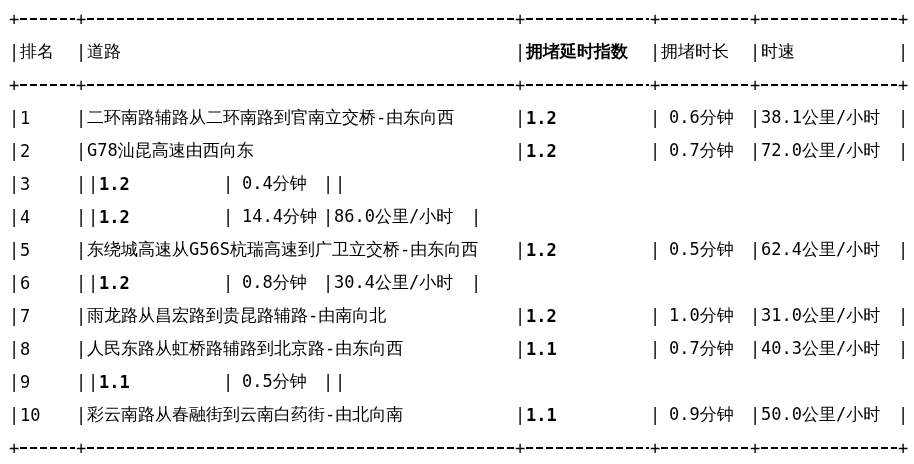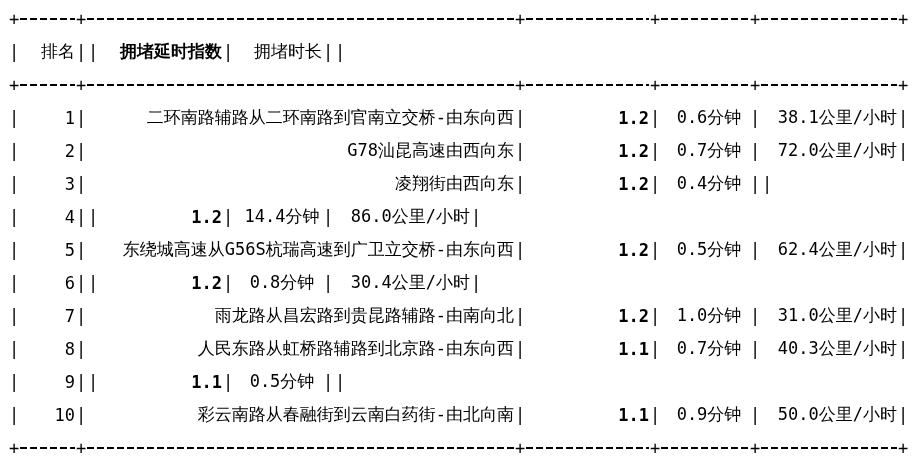--- a/index.html
+++ b/index.html
@@ -20,30 +20,30 @@
     align-items: center;
   }
   .wb {
     flex: none;
     width: 12px;
     text-align: center;
     white-space: pre;
   }
   .cell {
     flex: none;
-    text-align: right;
+    text-align: left;
     white-space: nowrap;
     box-sizing: border-box;
   }
   .w0 { width: 55px; }
   .w1 { width: 427px; }
   .w2 { width: 123px; font-weight: bold; }
   .w3 { width: 88px; }
   .w4 { width: 136px; }
-  .cell.left { text-align: center; padding-left: 8px; }
+  .cell.left { text-align: left; padding-left: 8px; }
   .dash {
     flex: none;
     height: 2px;
     background: repeating-linear-gradient(to right, #000 0, #000 7px, transparent 7px, transparent 10px);
   }
 </style>
 </head>
 <body>
 
 <div class="ascii-table">
@@ -59,25 +59,27 @@
     <span class="dash w3"></span>
     <span class="wb plus">+</span>
     <span class="dash w4"></span>
     <span class="wb plus">+</span>
   </div>
 
   <div class="row">
     <span class="wb bar">|</span>
     <span class="cell w0">排名</span>
     <span class="wb bar">|</span>
+    <span class="cell w1">道路</span>
     <span class="wb bar">|</span>
     <span class="cell w2">拥堵延时指数</span>
     <span class="wb bar">|</span>
     <span class="cell w3">拥堵时长</span>
     <span class="wb bar">|</span>
+    <span class="cell w4">时速</span>
     <span class="wb bar">|</span>
   </div>
 
   <div class="hline">
     <span class="wb plus">+</span>
     <span class="dash w0"></span>
     <span class="wb plus">+</span>
     <span class="dash w1"></span>
     <span class="wb plus">+</span>
     <span class="dash w2"></span>
@@ -114,21 +116,20 @@
     <span class="cell w3 left">0.7分钟</span>
     <span class="wb bar">|</span>
     <span class="cell w4">72.0公里/小时</span>
     <span class="wb bar">|</span>
   </div>
 
   <div class="row">
     <span class="wb bar">|</span>
     <span class="cell w0">3</span>
     <span class="wb bar">|</span>
-    <span class="cell w1">凌翔街由西向东</span>
     <span class="wb bar">|</span>
     <span class="cell w2">1.2</span>
     <span class="wb bar">|</span>
     <span class="cell w3 left">0.4分钟</span>
     <span class="wb bar">|</span>
     <span class="wb bar">|</span>
   </div>
 
   <div class="row">
     <span class="wb bar">|</span>

